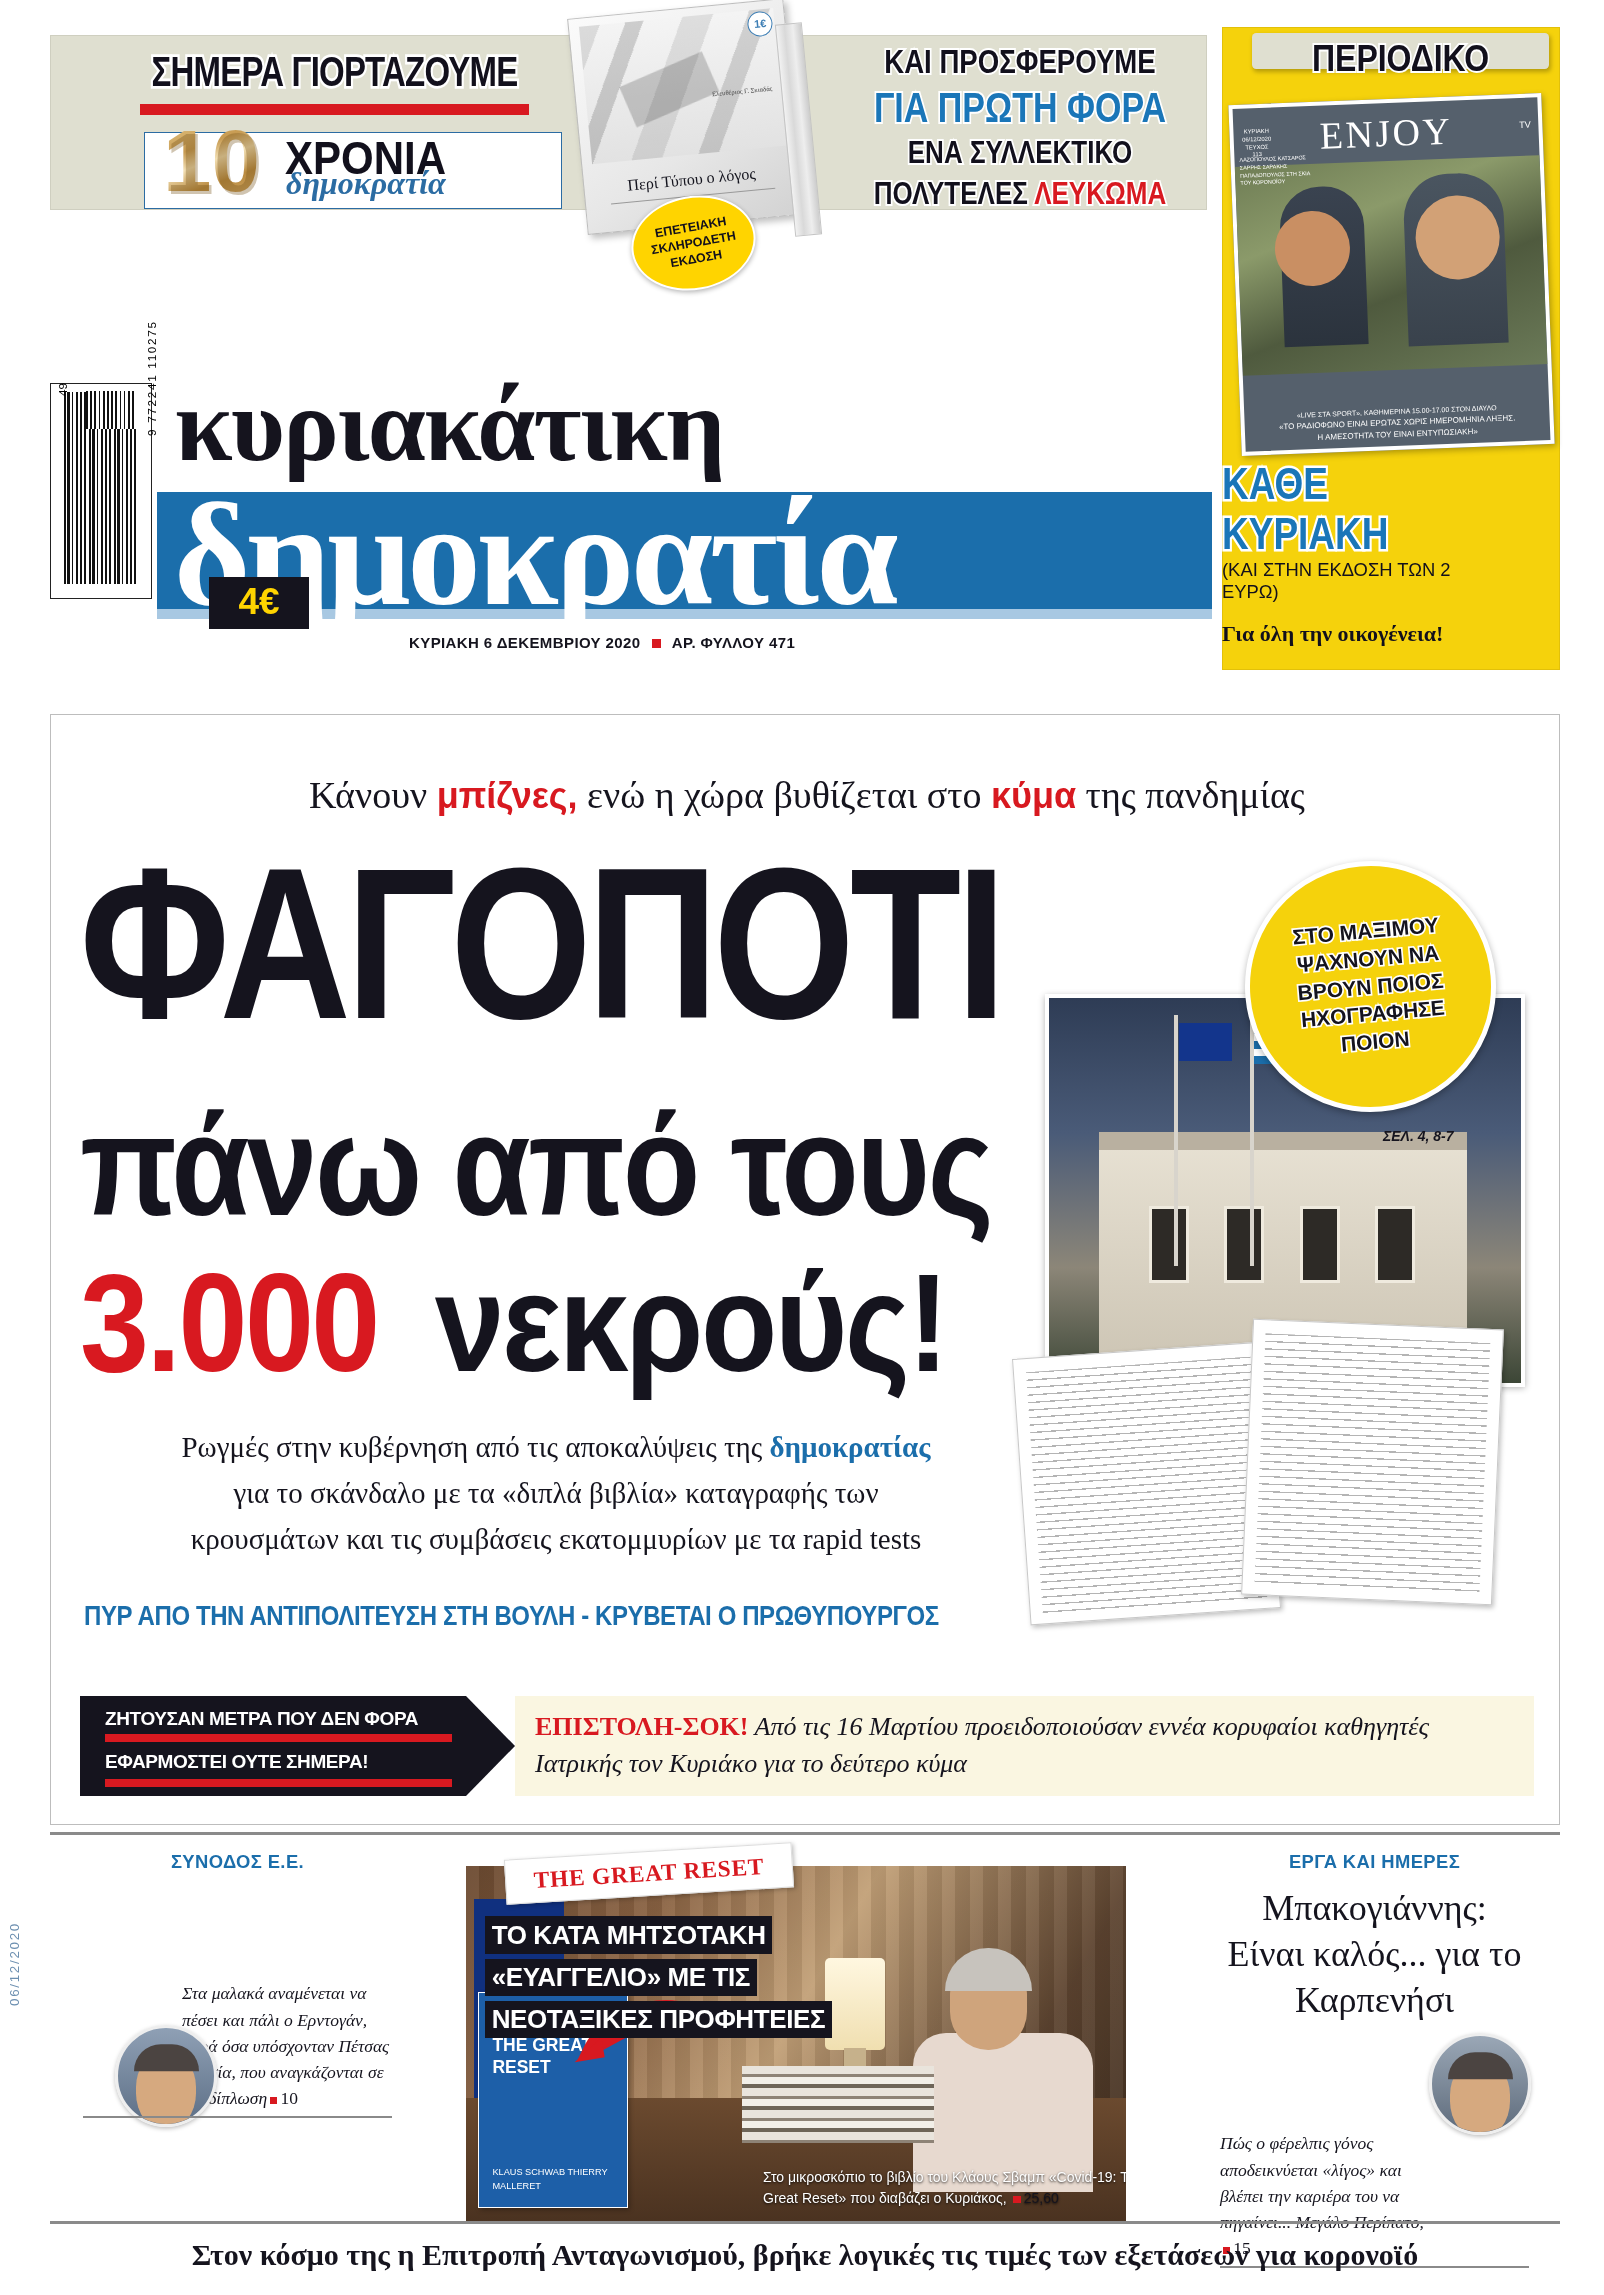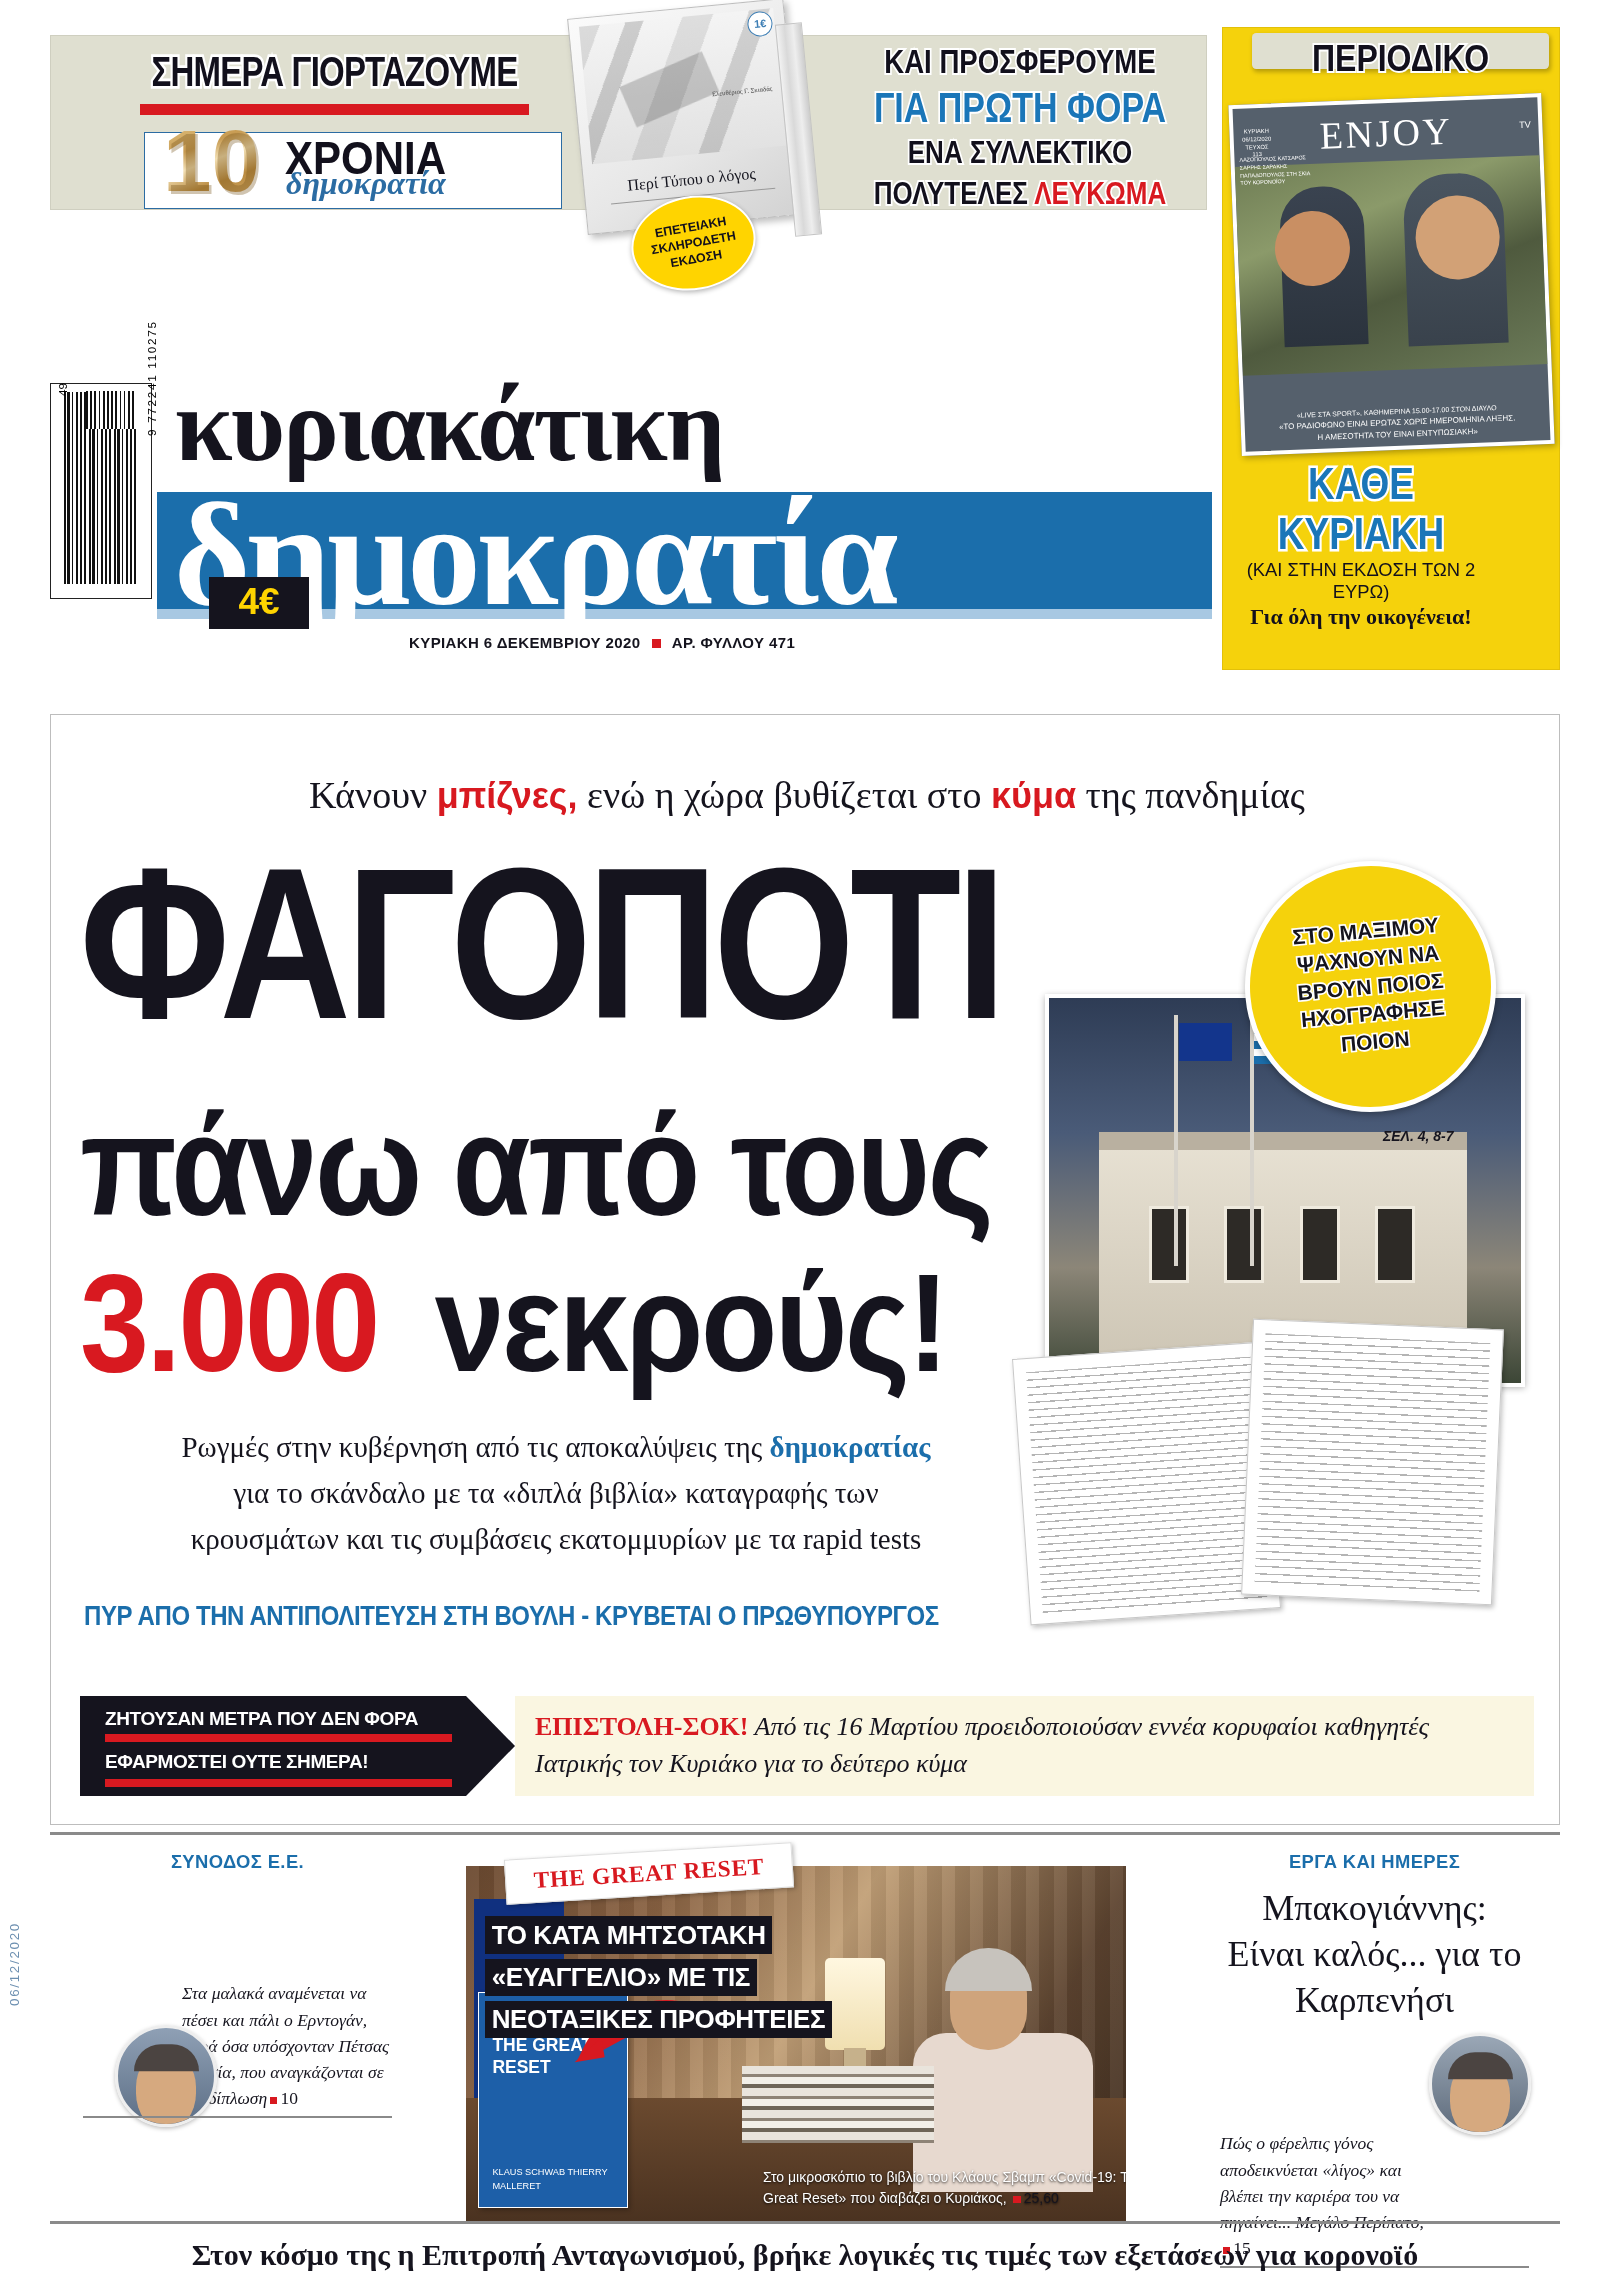--- a/index.html
+++ b/index.html
@@ -96,24 +96,24 @@
   .mag-cover .datetag { position:absolute; left:8.4px; top:20px; font-size:5.8px; color:#fff; line-height:1.35; text-align:center;}
   .mag-photo { position:absolute; left:0; right:0; top:58px; height:209px;
      background: linear-gradient(160deg,#6f7d55 0%, #8b9a6a 30%, #4f5a3e 60%, #6b7a58 100%); }
   .mag-photo:before{content:"";position:absolute;left:43px;top:23.4px;width:84px;height:159px;border-radius:40px 40px 0 0;background:linear-gradient(#3a4350,#2b333d);}
   .mag-photo:after{content:"";position:absolute;right:38px;top:15px;width:100px;height:171px;border-radius:45px 45px 0 0;background:linear-gradient(#4a5560,#39424c);}
   .mag-head1{position:absolute;left:37px;top:47px;width:75px;height:75px;border-radius:50%;background:#c98f63;z-index:2;}
   .mag-head2{position:absolute;right:43px;top:37px;width:84px;height:84px;border-radius:50%;background:#d2a176;z-index:2;}
   .mag-leftcol{position:absolute;left:5px;top:48px;width:70px;font-size:5.4px;color:#fff;line-height:1.45;}
   .mag-bot-txt{position:absolute;left:3.3px;right:3.3px;bottom:5px;font-size:7px;color:#fff;text-align:center;line-height:1.5;}
   .mag-bot-txt .big{font-size:8px;}
-  .mag-kathe { position:absolute; left:1222px; top:468px; width:278px; text-align:center; }
+  .mag-kathe { position:absolute; left:1222px; top:468px; width:278px; }
   .mag-kathe .k1 { font-size:37px; font-weight:bold; color:#1a76b8; -webkit-text-stroke:4.2px #fff; paint-order:stroke fill; transform:scaleY(1.18);}
   .mag-kathe .k2 { font-size:18.4px; color:#12101c; margin-top:6.7px; }
-  .mag-kathe .k3 { font-size:22px; color:#12101c; font-family:"Liberation Serif",serif; font-weight:bold; margin-top:1px;}
+  .mag-kathe .k3 { font-size:22px; color:#12101c; font-family:"Liberation Serif",serif; font-weight:bold; margin-top:18px;}
 
   
   .masthead { position:absolute; left:50px; top:368px; width:1162px; height:251px; }
   .barcode { position:absolute; left:0; top:15px; width:102px; height:216px; background:#fff; border:0.8px solid #222; }
   .barcode .bars { position:absolute; left:13.4px; top:8.4px; width:72px; height:192px;
     background:repeating-linear-gradient(90deg,#111 0 1.7px,#fff 1.7px 3.3px,#111 3.3px 5.8px,#fff 5.8px 7.5px,#111 7.5px 9.2px,#fff 9.2px 12.5px);}
   .barcode .bars2 { position:absolute; left:35px; top:6.7px; width:50px; height:38px;
     background:repeating-linear-gradient(90deg,#111 0 1.7px,#fff 1.7px 4.2px,#111 4.2px 5.8px,#fff 5.8px 8.4px);}
   .barcode .v49 { position:absolute; left:5px; top:11.7px; font-size:11.7px; transform:rotate(-90deg); transform-origin:left top; }
   .barcode .vnum { position:absolute; left:94px; top:52px; font-size:11.7px; letter-spacing:1.7px;

